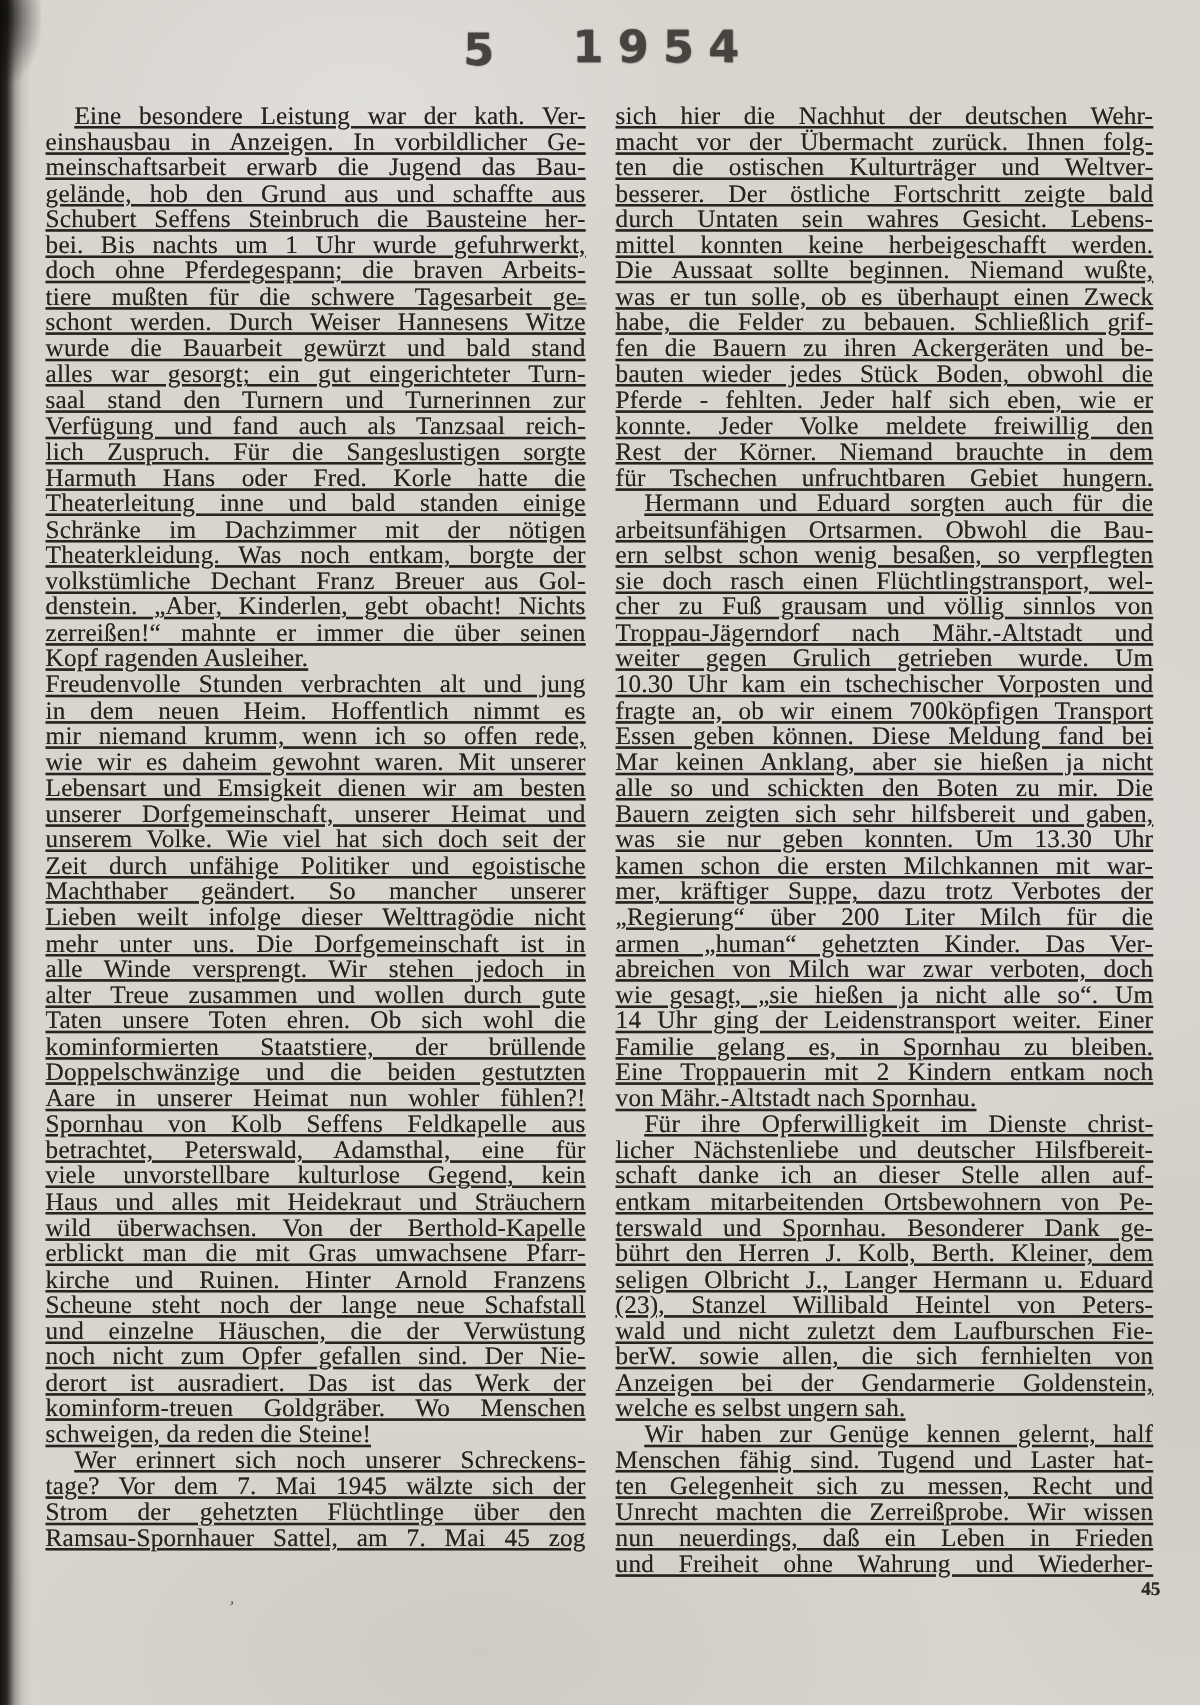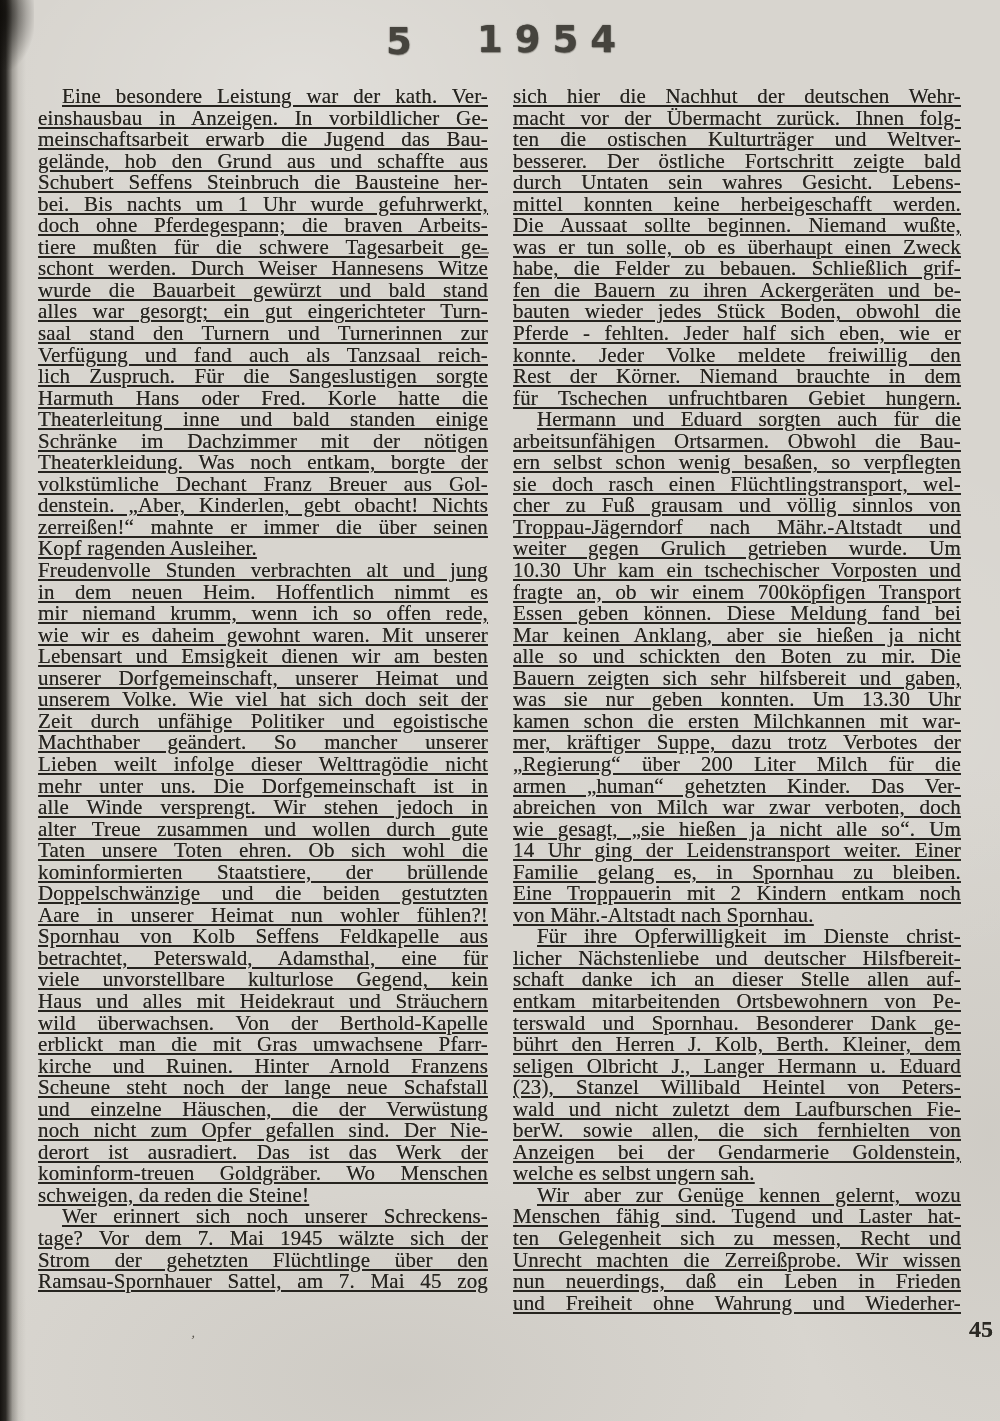--- a/index.html
+++ b/index.html
@@ -55,23 +55,22 @@
     text-align: justify;
     text-align-last: justify;
     letter-spacing: 0.15px;
     text-shadow: 0 0 0.45px rgba(38,36,30,0.65);
   }
   .line.indent { padding-left: 24px; }
   .line.pend { text-align-last: left; }
 
   .page-number {
     position: absolute; left: 951px; top: 1316px;
-    font-size: 24px; font-weight: bold; color: #2b2924;
+    font-size: 16px; font-weight: bold; color: #2b2924;
     text-shadow: 0 0 0.5px rgba(40,38,32,0.7);
-    margin-left: 18px;
   }
 
   .speck-comma {
     position: absolute; left: 192px; top: 1325px;
     font-size: 14px; color: rgba(60,56,48,0.8);
     transform: rotate(8deg);
   }
   .speck-dash {
     position: absolute; left: 480px; top: 252px;
     width: 9px; height: 2px; background: rgba(70,66,58,0.55);
@@ -191,21 +190,21 @@
     <div class="line">schaft danke ich an dieser Stelle allen auf-</div>
     <div class="line">entkam mitarbeitenden Ortsbewohnern von Pe-</div>
     <div class="line">terswald und Spornhau. Besonderer Dank ge-</div>
     <div class="line">bührt den Herren J. Kolb, Berth. Kleiner, dem</div>
     <div class="line">seligen Olbricht J., Langer Hermann u. Eduard</div>
     <div class="line">(23), Stanzel Willibald Heintel von Peters-</div>
     <div class="line">wald und nicht zuletzt dem Laufburschen Fie-</div>
     <div class="line">berW. sowie allen, die sich fernhielten von</div>
     <div class="line">Anzeigen bei der Gendarmerie Goldenstein,</div>
     <div class="line pend">welche es selbst ungern sah.</div>
-    <div class="line indent">Wir aber zur Genüge kennen gelernt, wozu</div>
+    <div class="line indent">Wir haben zur Genüge kennen gelernt, half</div>
     <div class="line">Menschen fähig sind. Tugend und Laster hat-</div>
     <div class="line">ten Gelegenheit sich zu messen, Recht und</div>
     <div class="line">Unrecht machten die Zerreißprobe. Wir wissen</div>
     <div class="line">nun neuerdings, daß ein Leben in Frieden</div>
     <div class="line">und Freiheit ohne Wahrung und Wiederher-</div>
   </div>
 
 <div class="speck-dash"></div>
 <div class="speck-comma">,</div>
 

